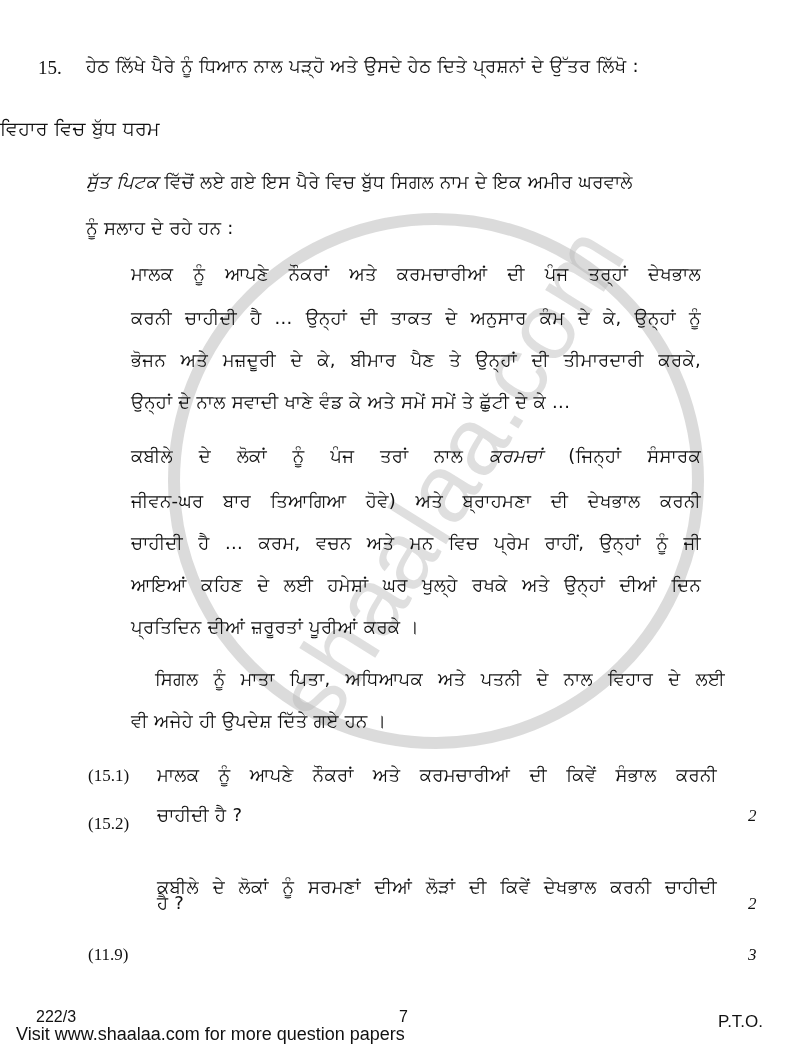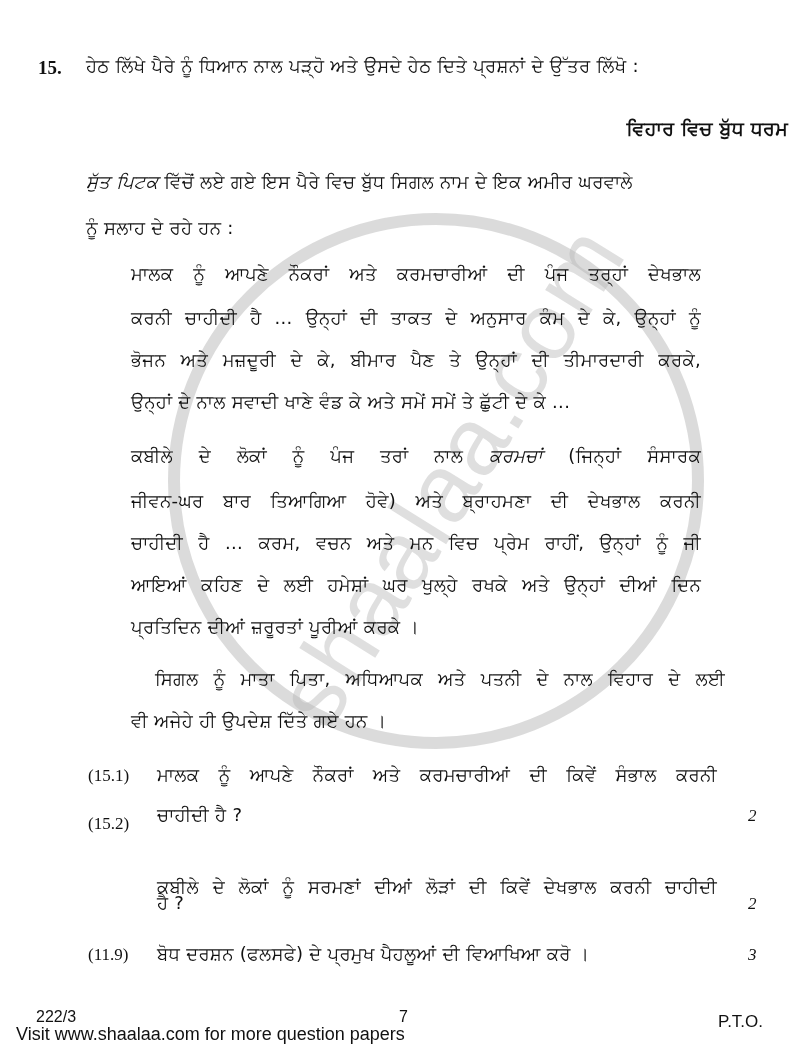--- a/index.html
+++ b/index.html
@@ -28,31 +28,31 @@
       position: absolute;
     }
     .serif {
       font-family: "Liberation Serif", "DejaVu Serif", serif;
     }
     .qnum {
       position: absolute;
       left: 38px;
       top: 57px;
       font-size: 19px;
-      font-weight: bold;
+      font-weight: normal;
     }
     .instruction {
       left: 86px;
       top: 55px;
     }
     .title {
       left: 0; width: 788px;
       top: 117px;
-      text-align: right;
-      font-weight: bold;
+      text-align: left;
+      font-weight: normal;
       font-size: 19px;
     }
     .intro-line { left: 86px; }
     .intro-line.l1 { top: 171px; }
     .intro-line.l2 { top: 217px; }
     .italic { font-style: italic; }
     .quote-line { left: 131px; width: 570px; }
     .justify {
       text-align: justify;
       text-align-last: justify;
@@ -143,20 +143,19 @@
   <div class="pa sub-q-text wide justify" style="top:764px;">ਮਾਲਕ ਨੂੰ ਆਪਣੇ ਨੌਕਰਾਂ ਅਤੇ ਕਰਮਚਾਰੀਆਂ ਦੀ ਕਿਵੇਂ ਸੰਭਾਲ ਕਰਨੀ</div>
   <div class="pa sub-q-text" style="top:804px;">ਚਾਹੀਦੀ ਹੈ ?</div>
   <div class="marks" style="top:806px;">2</div>
 
   <div class="sub-q" style="top:814px;">(15.2)</div>
   <div class="pa sub-q-text wide justify" style="top:852px;margin-top:24px;">ਕਬੀਲੇ ਦੇ ਲੋਕਾਂ ਨੂੰ ਸਰਮਣਾਂ ਦੀਆਂ ਲੋੜਾਂ ਦੀ ਕਿਵੇਂ ਦੇਖਭਾਲ ਕਰਨੀ ਚਾਹੀਦੀ</div>
   <div class="pa sub-q-text" style="top:892px;">ਹੈ ?</div>
   <div class="marks" style="top:894px;">2</div>
 
   <div class="sub-q" style="top:945px;">(11.9)</div>
-  <div class="pa sub-q-text" style="top:943px;">ਬੋਧ ਦਰਸ਼ਨ (ਫਲਸਫੇ) ਦੇ ਪ੍ਰਮੁਖ ਪੈਹਲੂਆਂ ਦੀ ਵਿਆਖਿਆ ਕਰੋ ।</div>
   <div class="marks" style="top:945px;">3</div>
 
   <div class="footer-code">222/3</div>
   <div class="footer-page">7</div>
   <div class="footer-pto">P.T.O.</div>
   <div class="footer-visit">Visit www.shaalaa.com for more question papers</div>
 </div>
 
 </body></html>

